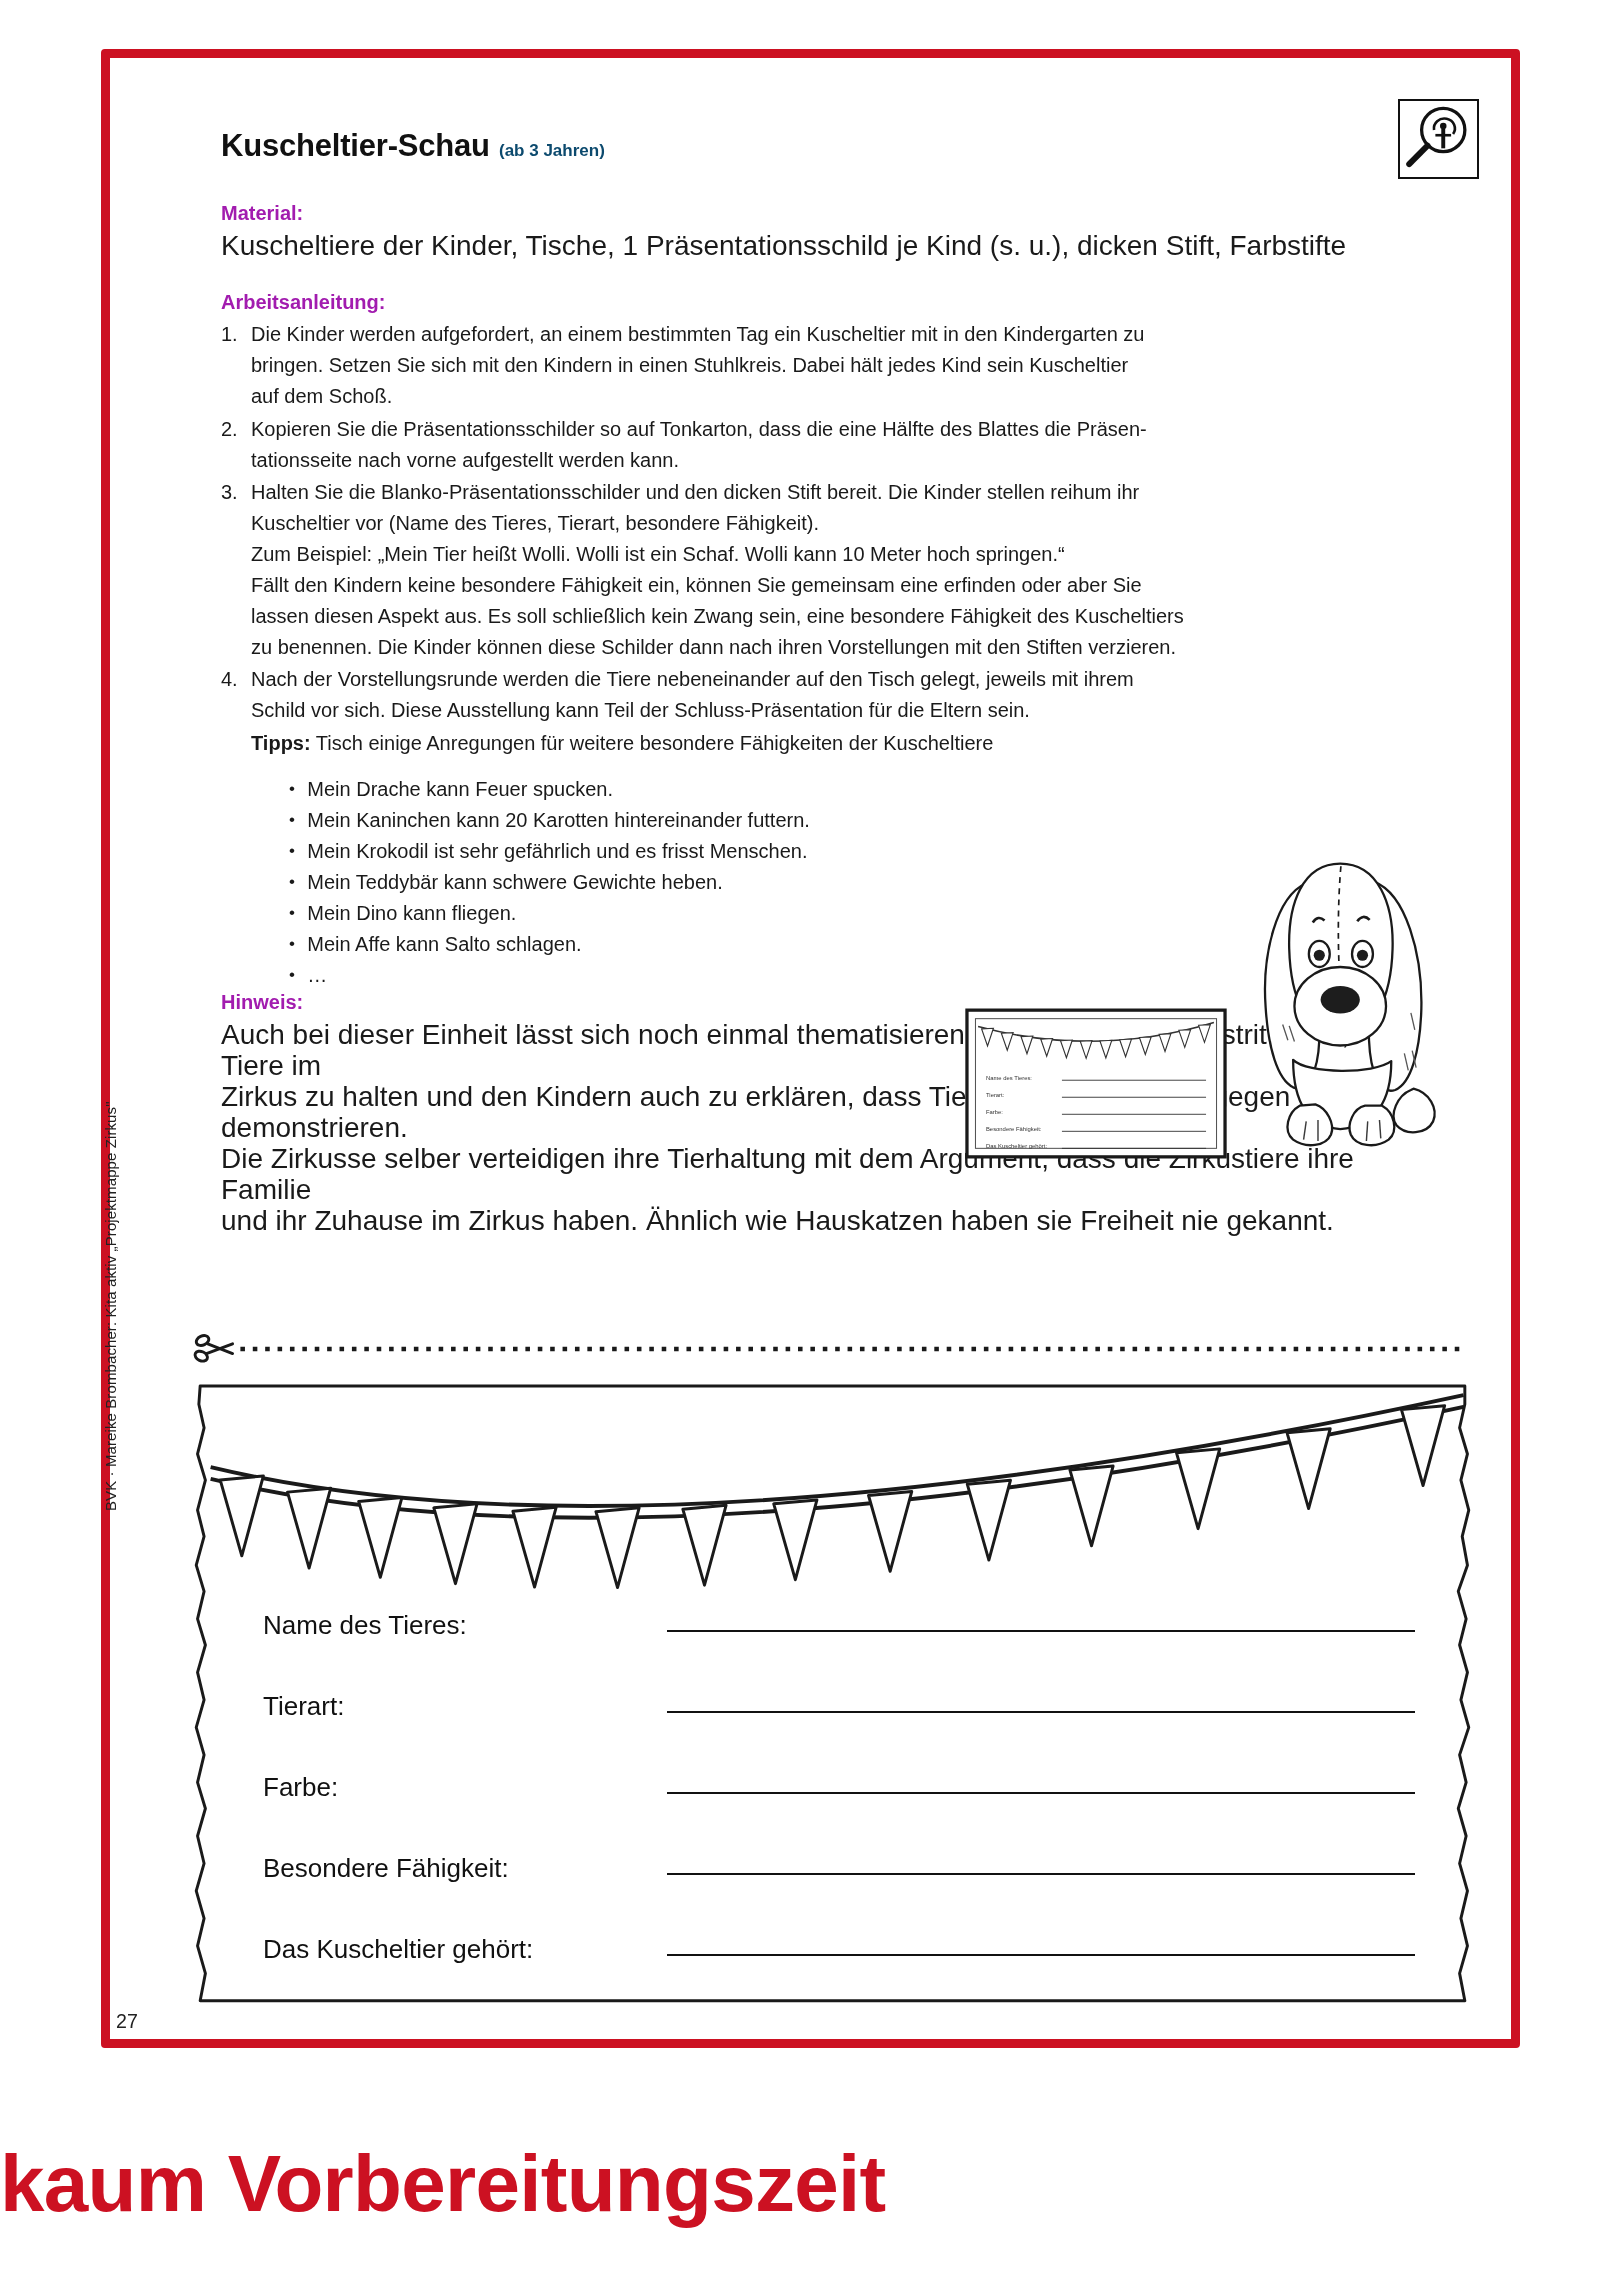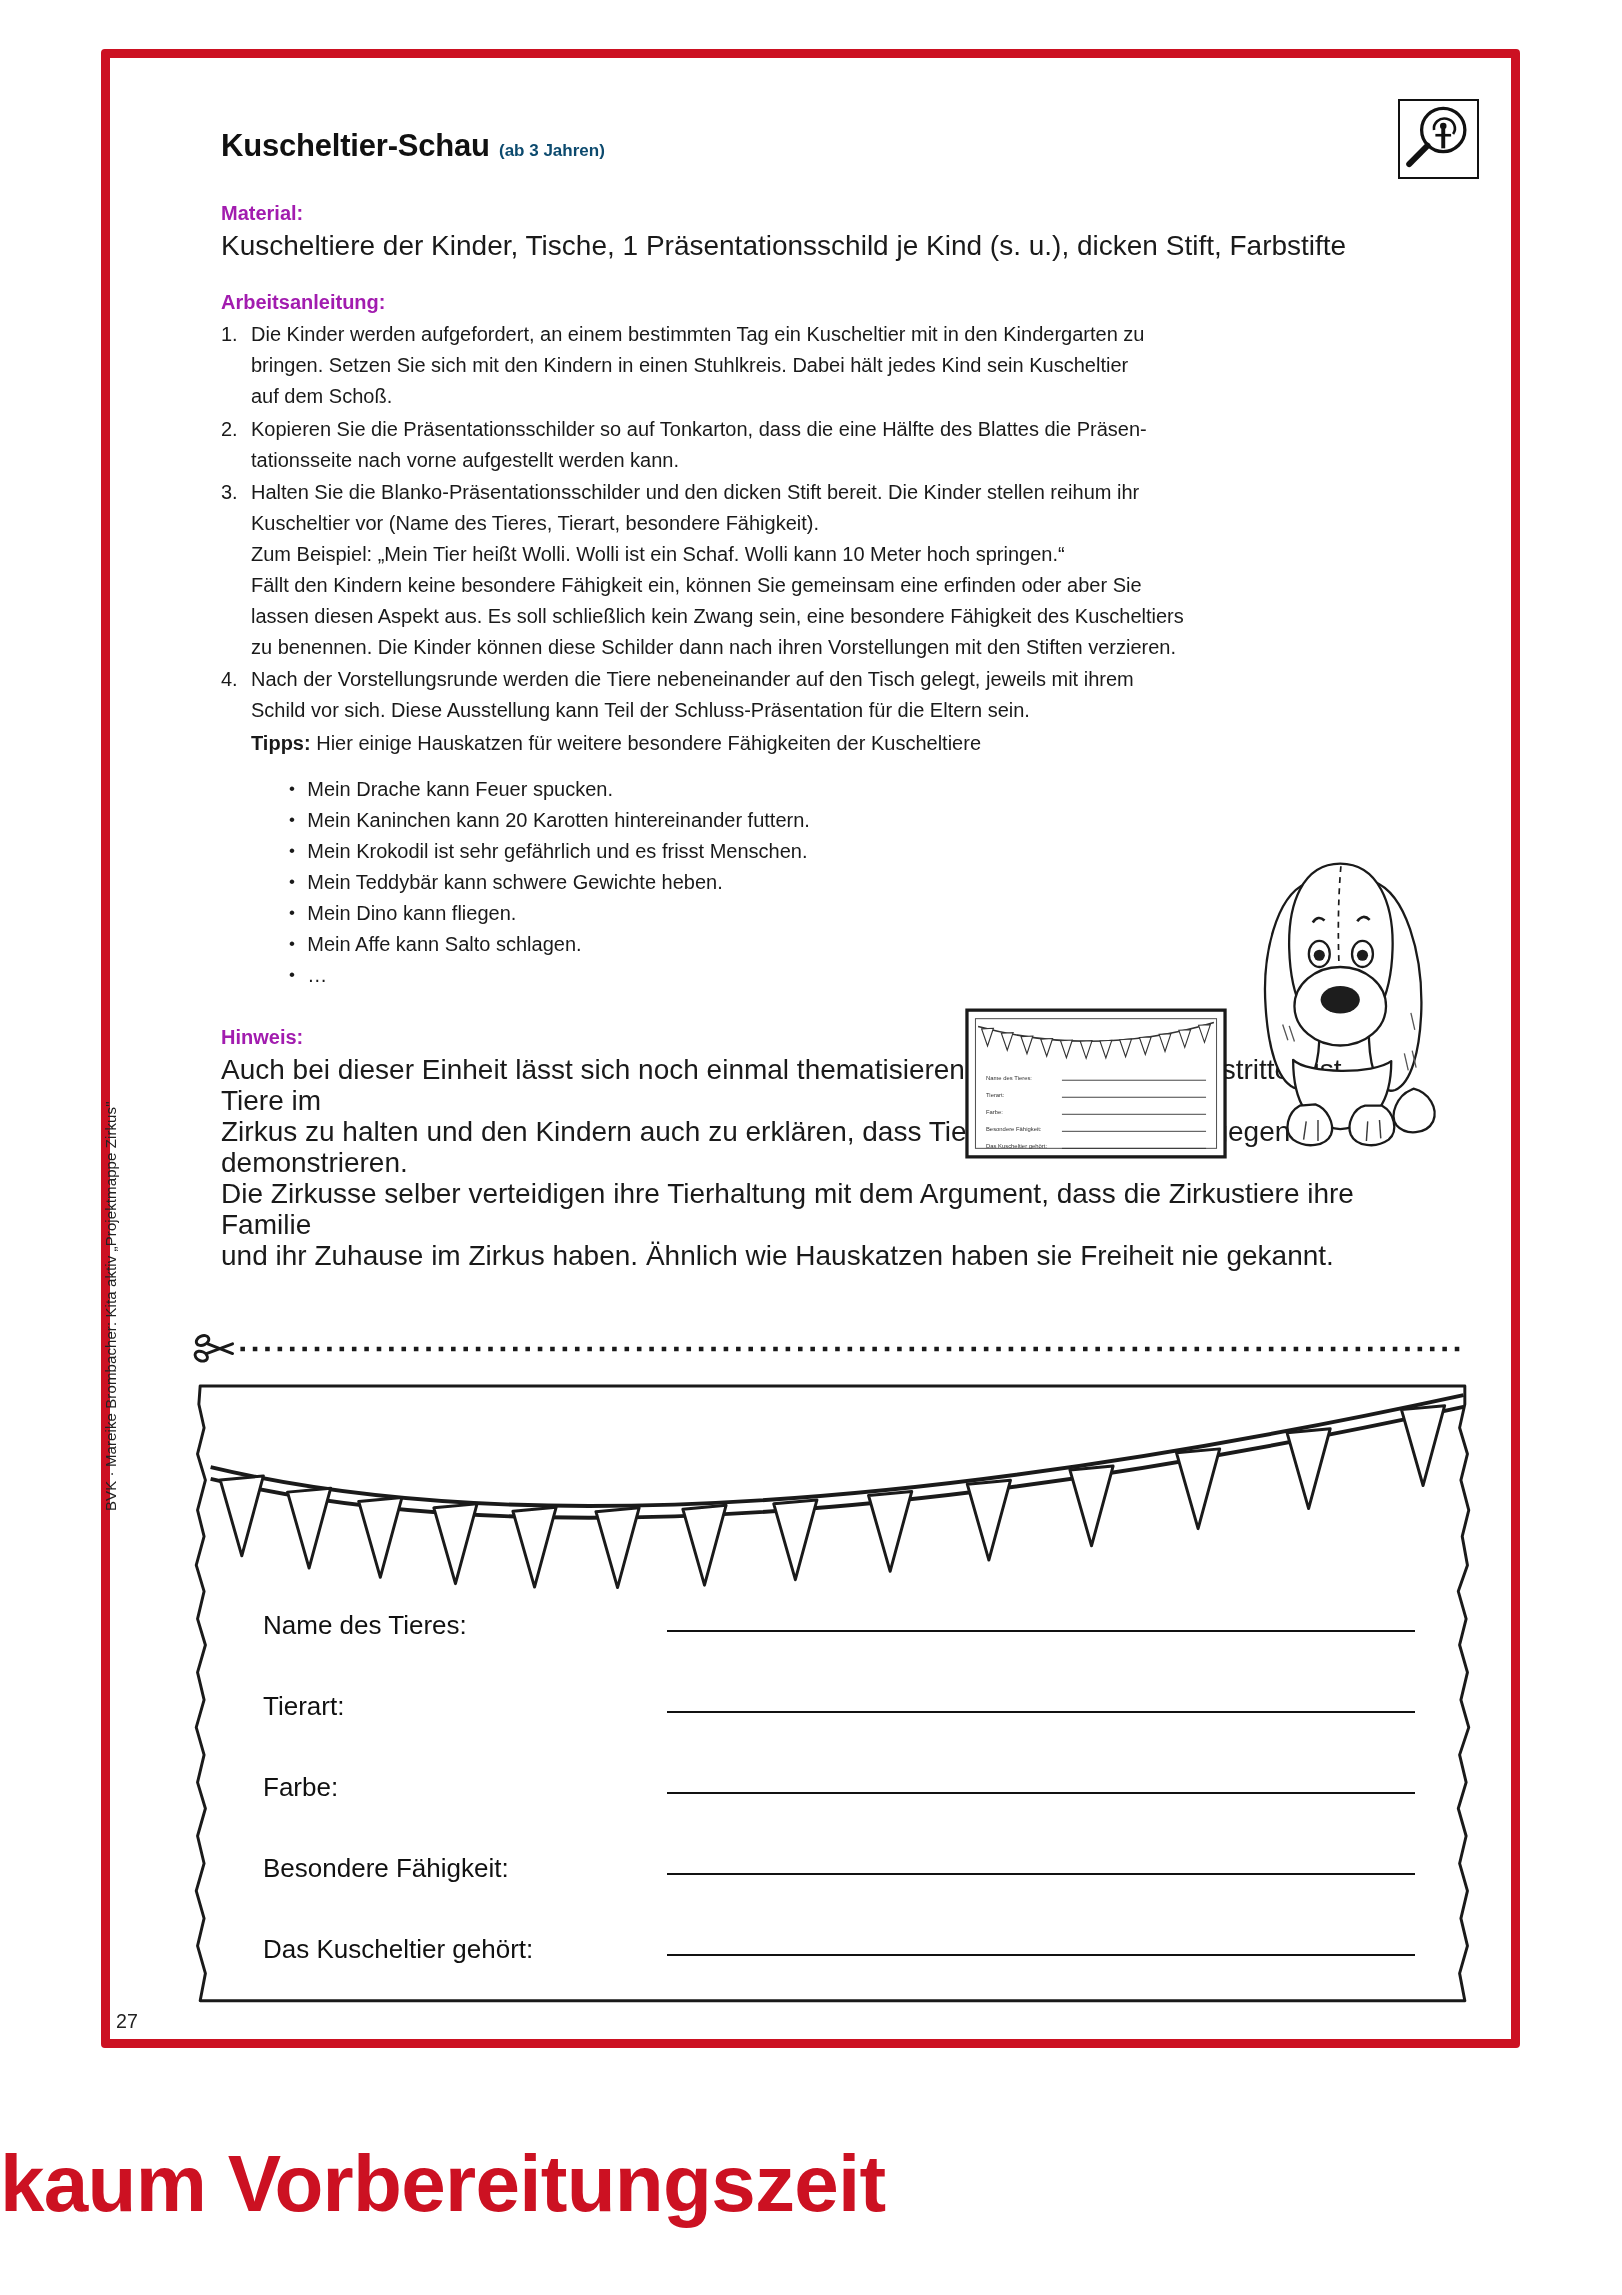--- a/index.html
+++ b/index.html
@@ -150,21 +150,21 @@
   }
   .tips-list li::before {
     content: "•";
     position: absolute;
     left: 0;
     top: -0.7px;
     font-size: 17px;
   }
 
   
-  .hinweis { margin-top: 35px; }
+  .hinweis { }
 
   
   .dog-wrap {
     position: absolute;
     left: 1178px;
     top: 844px;
     width: 314px;
     height: 314px;
   }
   .mini-card {
@@ -291,21 +291,21 @@
           </li>
           <li>
             <span class="num">4.</span>
             <span class="cont">Nach der Vorstellungsrunde werden die Tiere nebeneinander auf den Tisch gelegt, jeweils mit ihrem</span>
             <span class="cont">Schild vor sich. Diese Ausstellung kann Teil der Schluss-Präsentation für die Eltern sein.</span>
           </li>
         </ol>
 
       <div class="tips-head">
         <b>Tipps:</b>
-        <span>Hier einige Hauskatzen für weitere besondere Fähigkeiten der Kuscheltiere</span>
+        <span>Tisch einige Anregungen für weitere besondere Fähigkeiten der Kuscheltiere</span>
       </div>
       <ul class="tips-list" id="tips-list">
           <li>Mein Drache kann Feuer spucken.</li>
           <li>Mein Kaninchen kann 20 Karotten hintereinander futtern.</li>
           <li>Mein Krokodil ist sehr gefährlich und es frisst Menschen.</li>
           <li>Mein Teddybär kann schwere Gewichte heben.</li>
           <li>Mein Dino kann fliegen.</li>
           <li>Mein Affe kann Salto schlagen.</li>
           <li>…</li>
         </ul>

